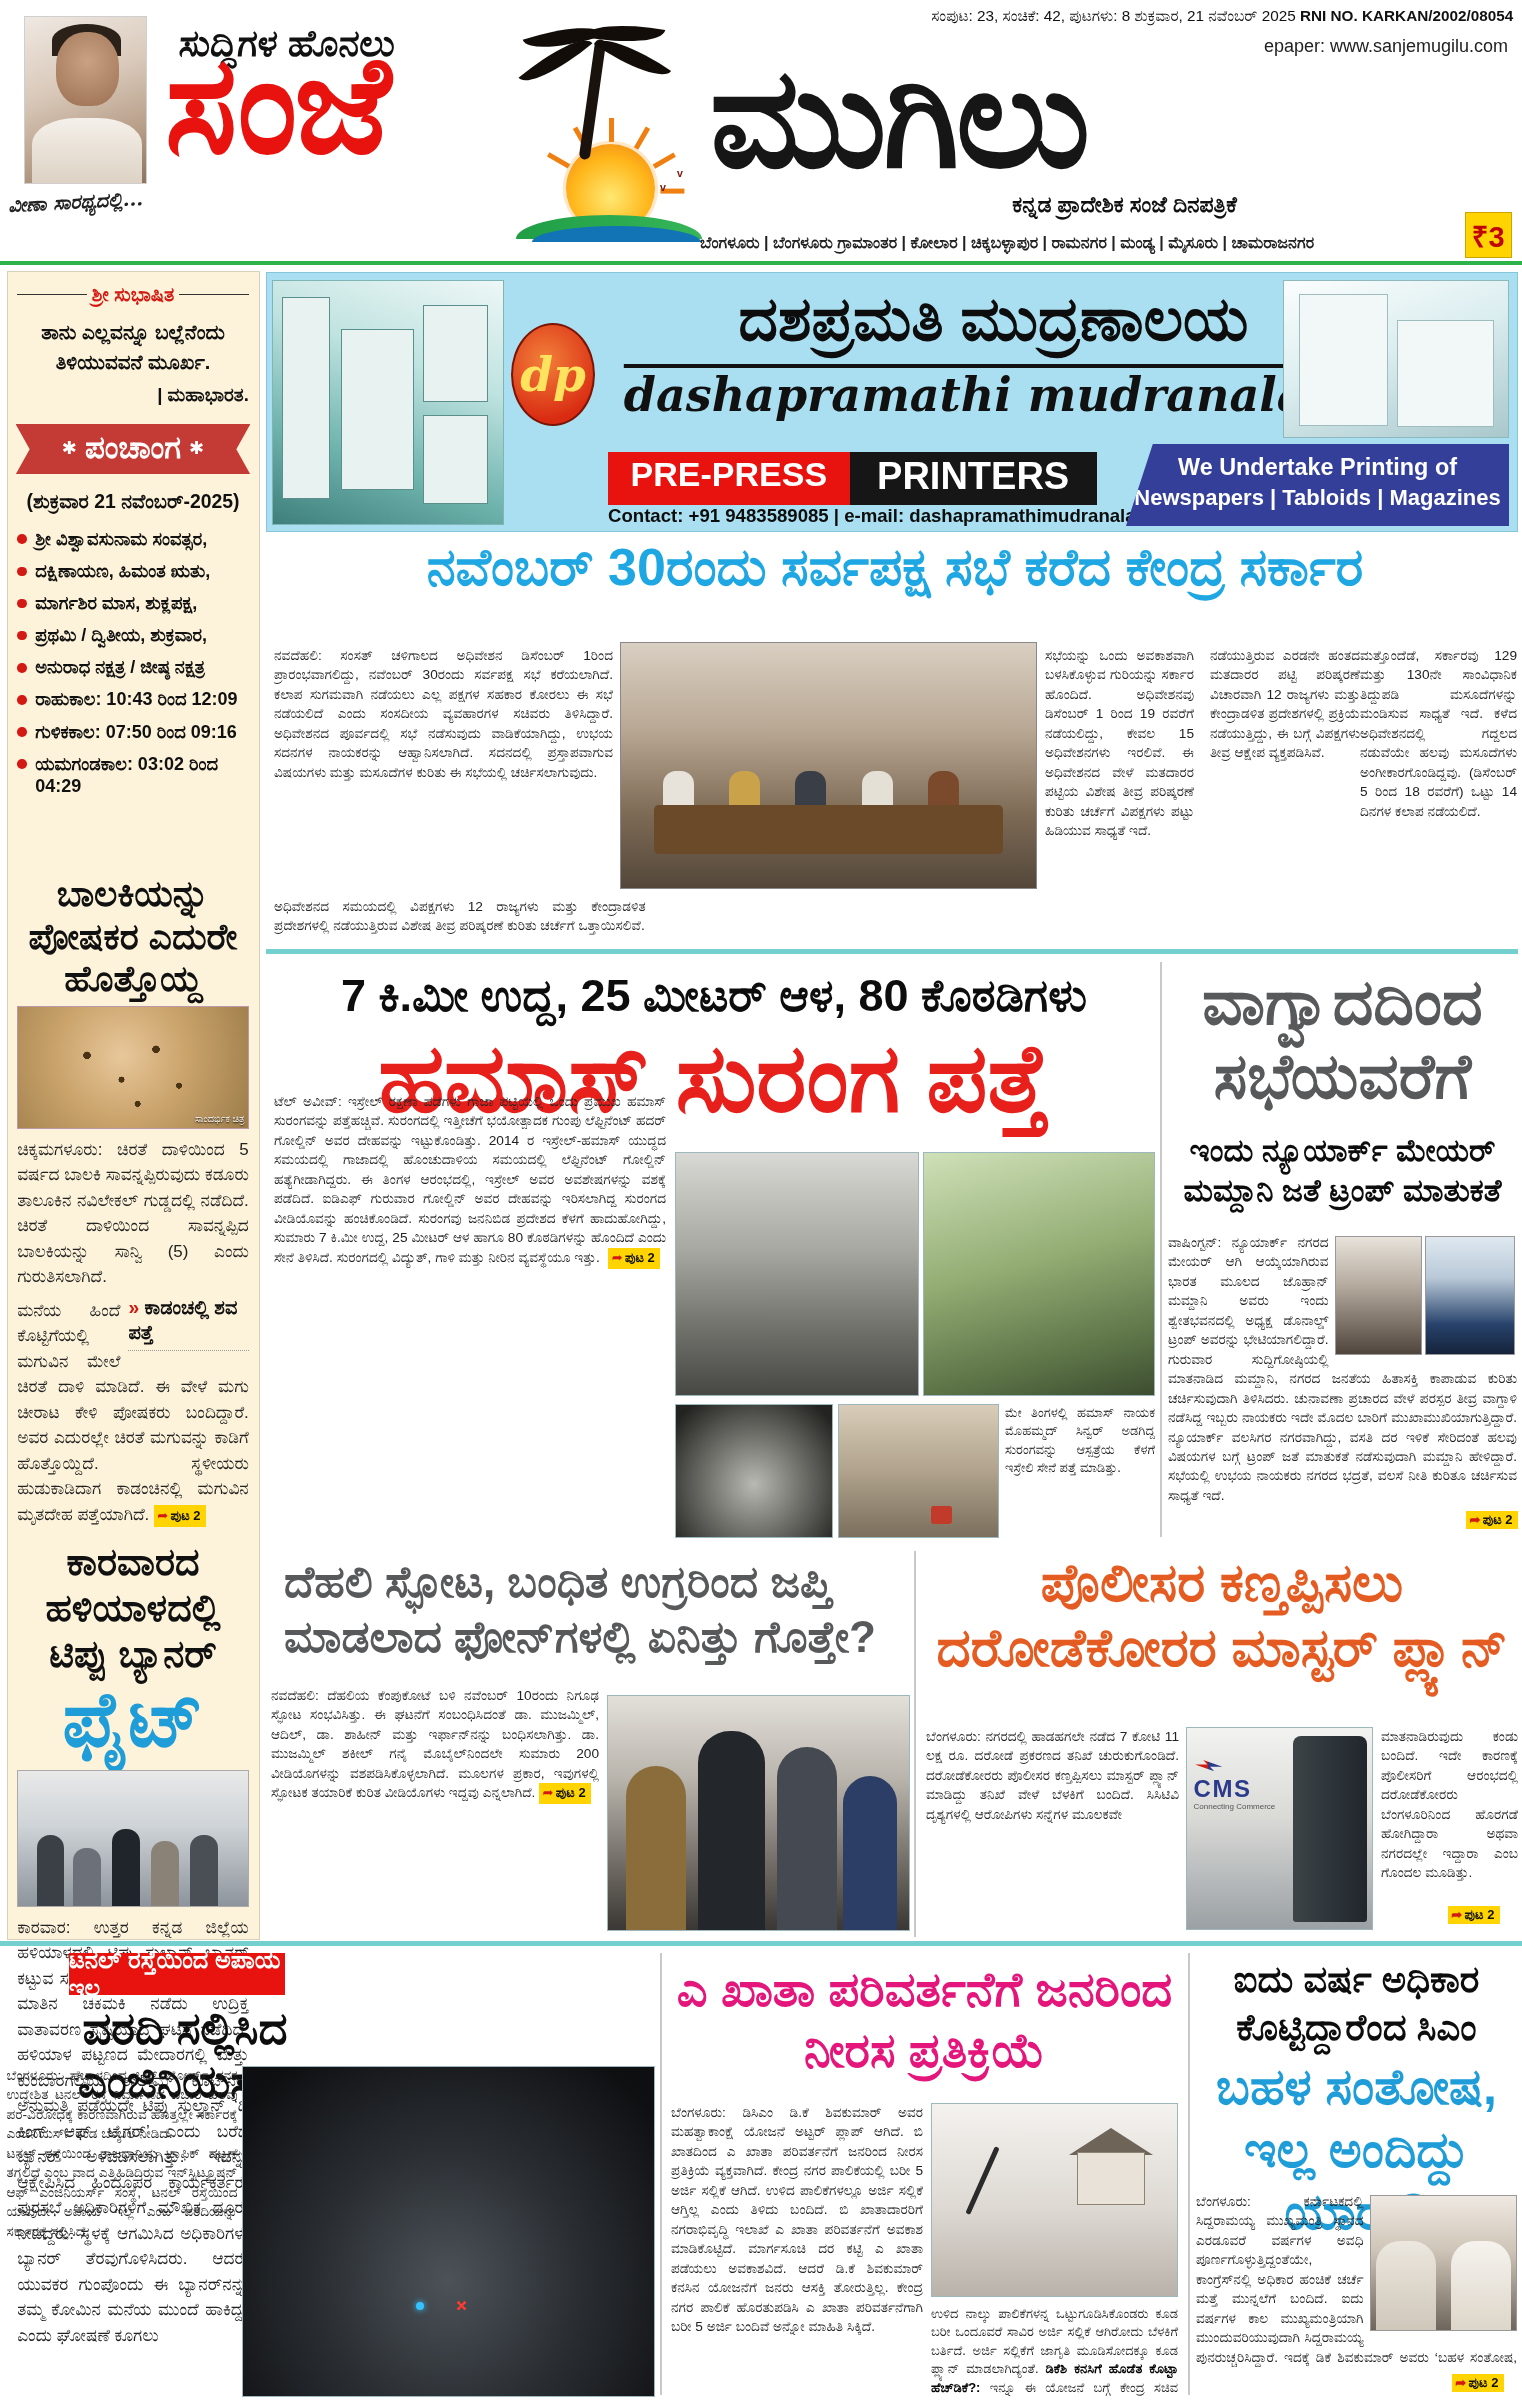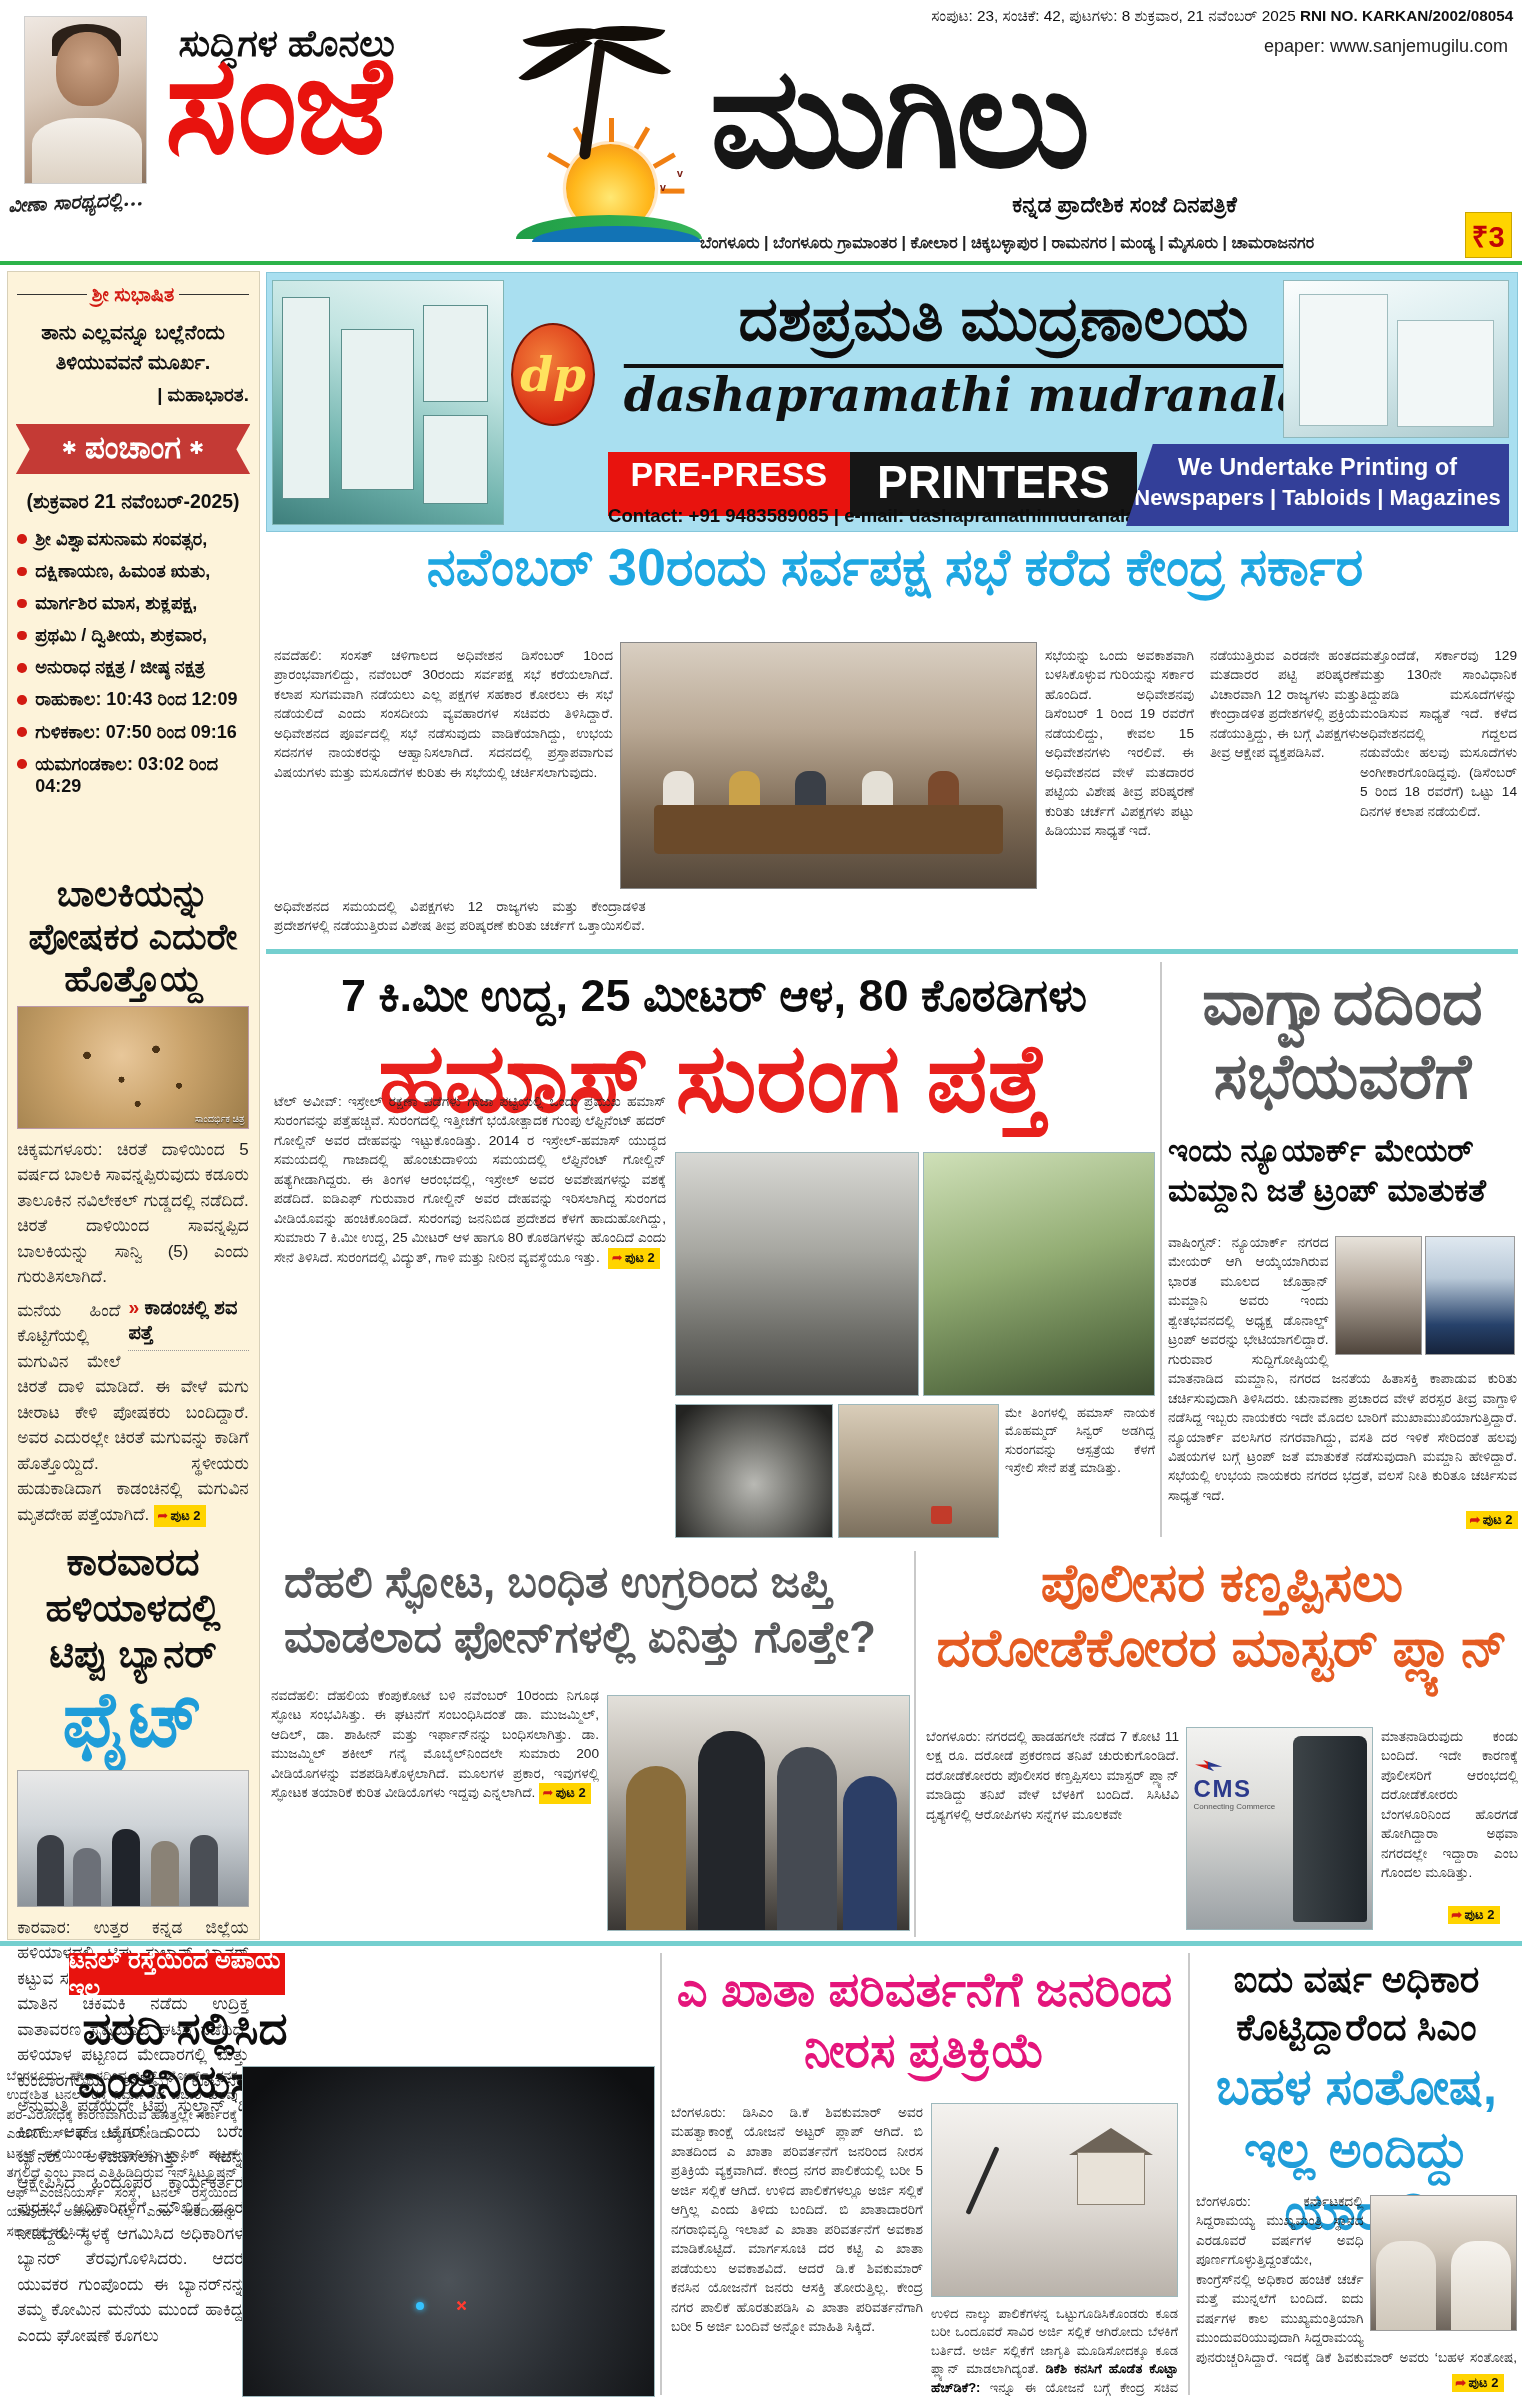--- a/index.html
+++ b/index.html
@@ -65,21 +65,21 @@
   .crowd-photo .p { position:absolute; bottom:0; width:27.4px; height:71px; border-radius:13px 13px 0 0; }
   
   .ad { position:absolute; left:266px; top:272px; width:1252px; height:260px; background:#a9dff0; border:0.8px solid #86c6da; }
   .ad-photo-l { position:absolute; left:4.8px; top:6.5px; width:232px; height:245px; background:linear-gradient(200deg,#eef7f7 0%,#bfe3e0 35%,#6fb3ad 70%,#3e7f7c 100%); border:0.8px solid #7fb5b5; }
   .ad-photo-l .m { position:absolute; background:#e8f2f1; border:0.8px solid #5b8f8c; }
   .ad-logo { position:absolute; left:244px; top:50px; width:84px; height:103px; border-radius:50%; background:radial-gradient(circle at 40% 35%,#f2803a,#d92b12 75%); border:2.4px solid #7a1505; display:flex; align-items:center; justify-content:center; font-size:47px; font-weight:bold; font-style:italic; color:#ffe25e; font-family:"DejaVu Serif",serif; }
   .ad-kn { position:absolute; left:339px; top:11.3px; width:775px; text-align:center; font-size:61px; font-weight:bold; color:#0d0d0d; }
   .ad-en { position:absolute; left:339px; top:95px; width:775px; text-align:center; font-size:46px; font-weight:bold; font-style:italic; color:#111; font-family:"DejaVu Serif",serif; text-decoration:overline; }
   .ad-tags { position:absolute; left:341px; top:179px; display:flex; }
   .ad-tag1 { background:#e8130e; color:#fff; font-size:34px; font-weight:bold; padding:3.2px 22.6px 6.5px; }
-  .ad-tag2 { background:#161616; color:#fff; font-size:46px; font-weight:bold; padding:3.2px 27.4px 6.5px; }
+  .ad-tag2 { background:#161616; color:#fff; font-size:38px; font-weight:bold; padding:3.2px 27.4px 6.5px; }
   .ad-contact { position:absolute; left:341px; top:232px; font-size:18.6px; font-weight:bold; color:#0d0d0d; }
   .ad-photo-r { position:absolute; right:8px; top:6.5px; width:226px; height:158px; background:linear-gradient(160deg,#fbfdfd 0%,#dceef0 45%,#a9c8cc 100%); border:0.8px solid #8fb8bc; }
   .ad-photo-r .box { position:absolute; background:#f2f7f7; border:0.8px solid #9fbcbe; }
   .ad-blue { position:absolute; right:8px; top:171px; width:383px; height:82px; background:#333f99; clip-path:polygon(7% 0,100% 0,100% 100%,0 100%); color:#fff; text-align:center; padding-top:9.7px; }
   .ad-blue .l1 { font-size:23.4px; font-weight:bold; }
   .ad-blue .l2 { font-size:22px; font-weight:bold; margin-top:4.8px; }
   
   .ap-head { position:absolute; left:271px; top:537px; width:1248px; text-align:center; font-size:52px; font-weight:bold; color:#1ea7e2; text-shadow:0.8px 0.8px 0 #fff; }
   .ap-col { position:absolute; top:646px; height:247px; }
   .ap-photo { position:absolute; left:620px; top:642px; width:417px; height:247px; background:linear-gradient(180deg,#d9cfc2 0%,#b9a894 35%,#7d6a55 70%,#54473a 100%); border:0.8px solid #888; }
@@ -90,21 +90,21 @@
   .hm-kicker { position:absolute; left:274px; top:970px; width:880px; text-align:center; font-size:45px; font-weight:bold; color:#0d0d0d; }
   .hm-head { position:absolute; left:274px; top:1026px; width:880px; text-align:center; font-size:95px; line-height:1.1; font-weight:bold; color:#e8201c; }
   .hm-body1 { position:absolute; left:274px; top:1092px; width:392px; height:386px; }
   .hm-p1 { left:675px; top:1152px; width:244px; height:244px; background:linear-gradient(180deg,#d8d8d4 0%,#a8a8a2 40%,#6d6d68 75%,#474744 100%); }
   .hm-p2 { left:923px; top:1152px; width:232px; height:244px; background:linear-gradient(165deg,#cfe0b8 0%,#93ad74 45%,#5c7347 80%,#3d4d30 100%); }
   .hm-p3 { left:675px; top:1404px; width:158px; height:134px; background:radial-gradient(ellipse at 50% 60%,#b9b9b4 0%,#6e6e69 45%,#232321 90%); }
   .hm-p4 { left:838px; top:1404px; width:161px; height:134px; background:linear-gradient(180deg,#d9cdb9 0%,#b0a28c 50%,#7b6f5d 100%); }
   .hm-body3 { position:absolute; left:1005px; top:1404px; width:150px; height:134px; font-size:13px; }
   
   .tr-head { position:absolute; left:1168px; top:965px; width:349px; text-align:center; font-size:63px; line-height:1.18; font-weight:bold; color:#58595b; }
-  .tr-sub { position:absolute; left:1168px; top:1131px; width:349px; font-size:31px; line-height:1.3; font-weight:bold; color:#0d0d0d; }
+  .tr-sub { position:absolute; left:1168px; top:1131px; width:349px; text-align:center; font-size:31px; line-height:1.3; font-weight:bold; color:#0d0d0d; }
   .tr-body { position:absolute; left:1168px; top:1233px; width:349px; height:305px; }
   .tr-photos { float:right; width:182px; height:121px; margin:3.2px 0 4.8px 6.5px; }
   .tr-ph { float:left; height:119px; border:0.8px solid #999; position:relative; }
   .tr-ph.m { width:87px; background:linear-gradient(180deg,#e7e2da 0%,#b7aca0 40%,#4f453c 100%); }
   .tr-ph.t { width:90px; background:linear-gradient(180deg,#dfe8f0 0%,#b9c9d8 35%,#27426b 75%,#16233b 100%); margin-left:3.2px; }
   .tr-pageref { position:absolute; right:4.8px; top:1511px; }
   
   .dl-head { position:absolute; left:284px; top:1554px; width:641px; font-size:44px; line-height:1.25; font-weight:bold; color:#58595b; }
   .dl-body { position:absolute; left:271px; top:1686px; width:328px; height:247px; }
   .dl-photo { left:607px; top:1695px; width:303px; height:236px; background:linear-gradient(180deg,#e3e0da 0%,#b9b4ac 35%,#6b665f 75%,#3a3734 100%); }

